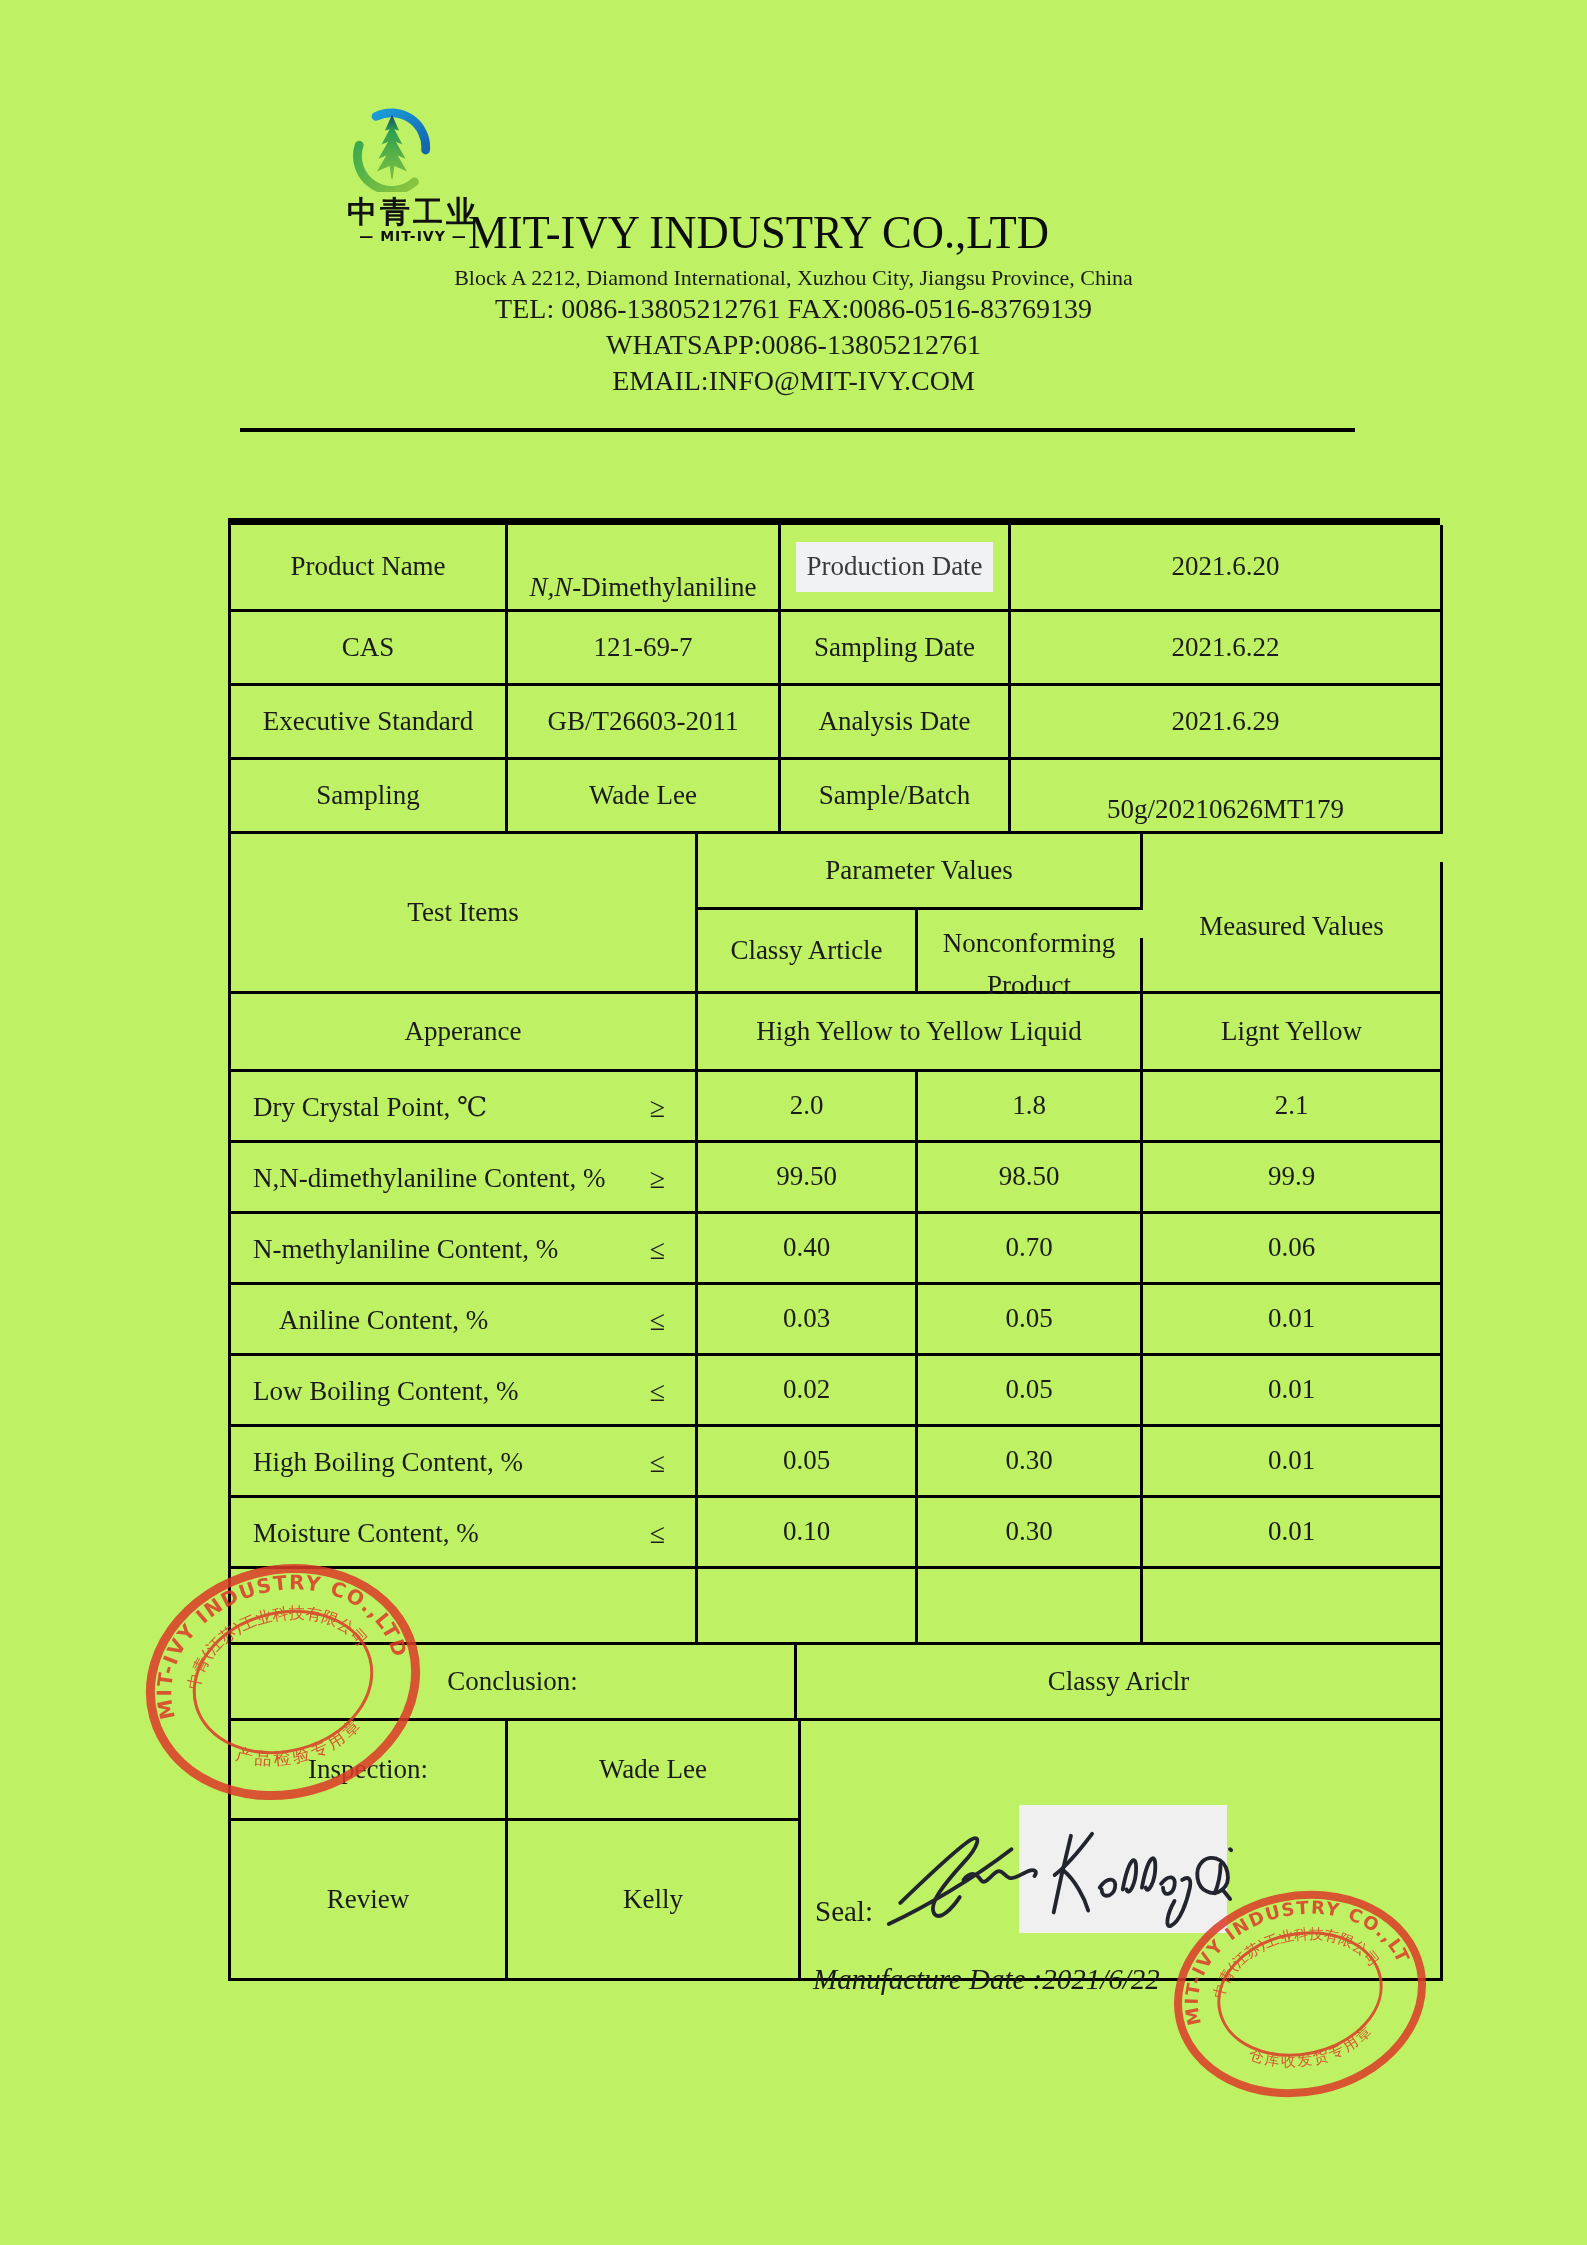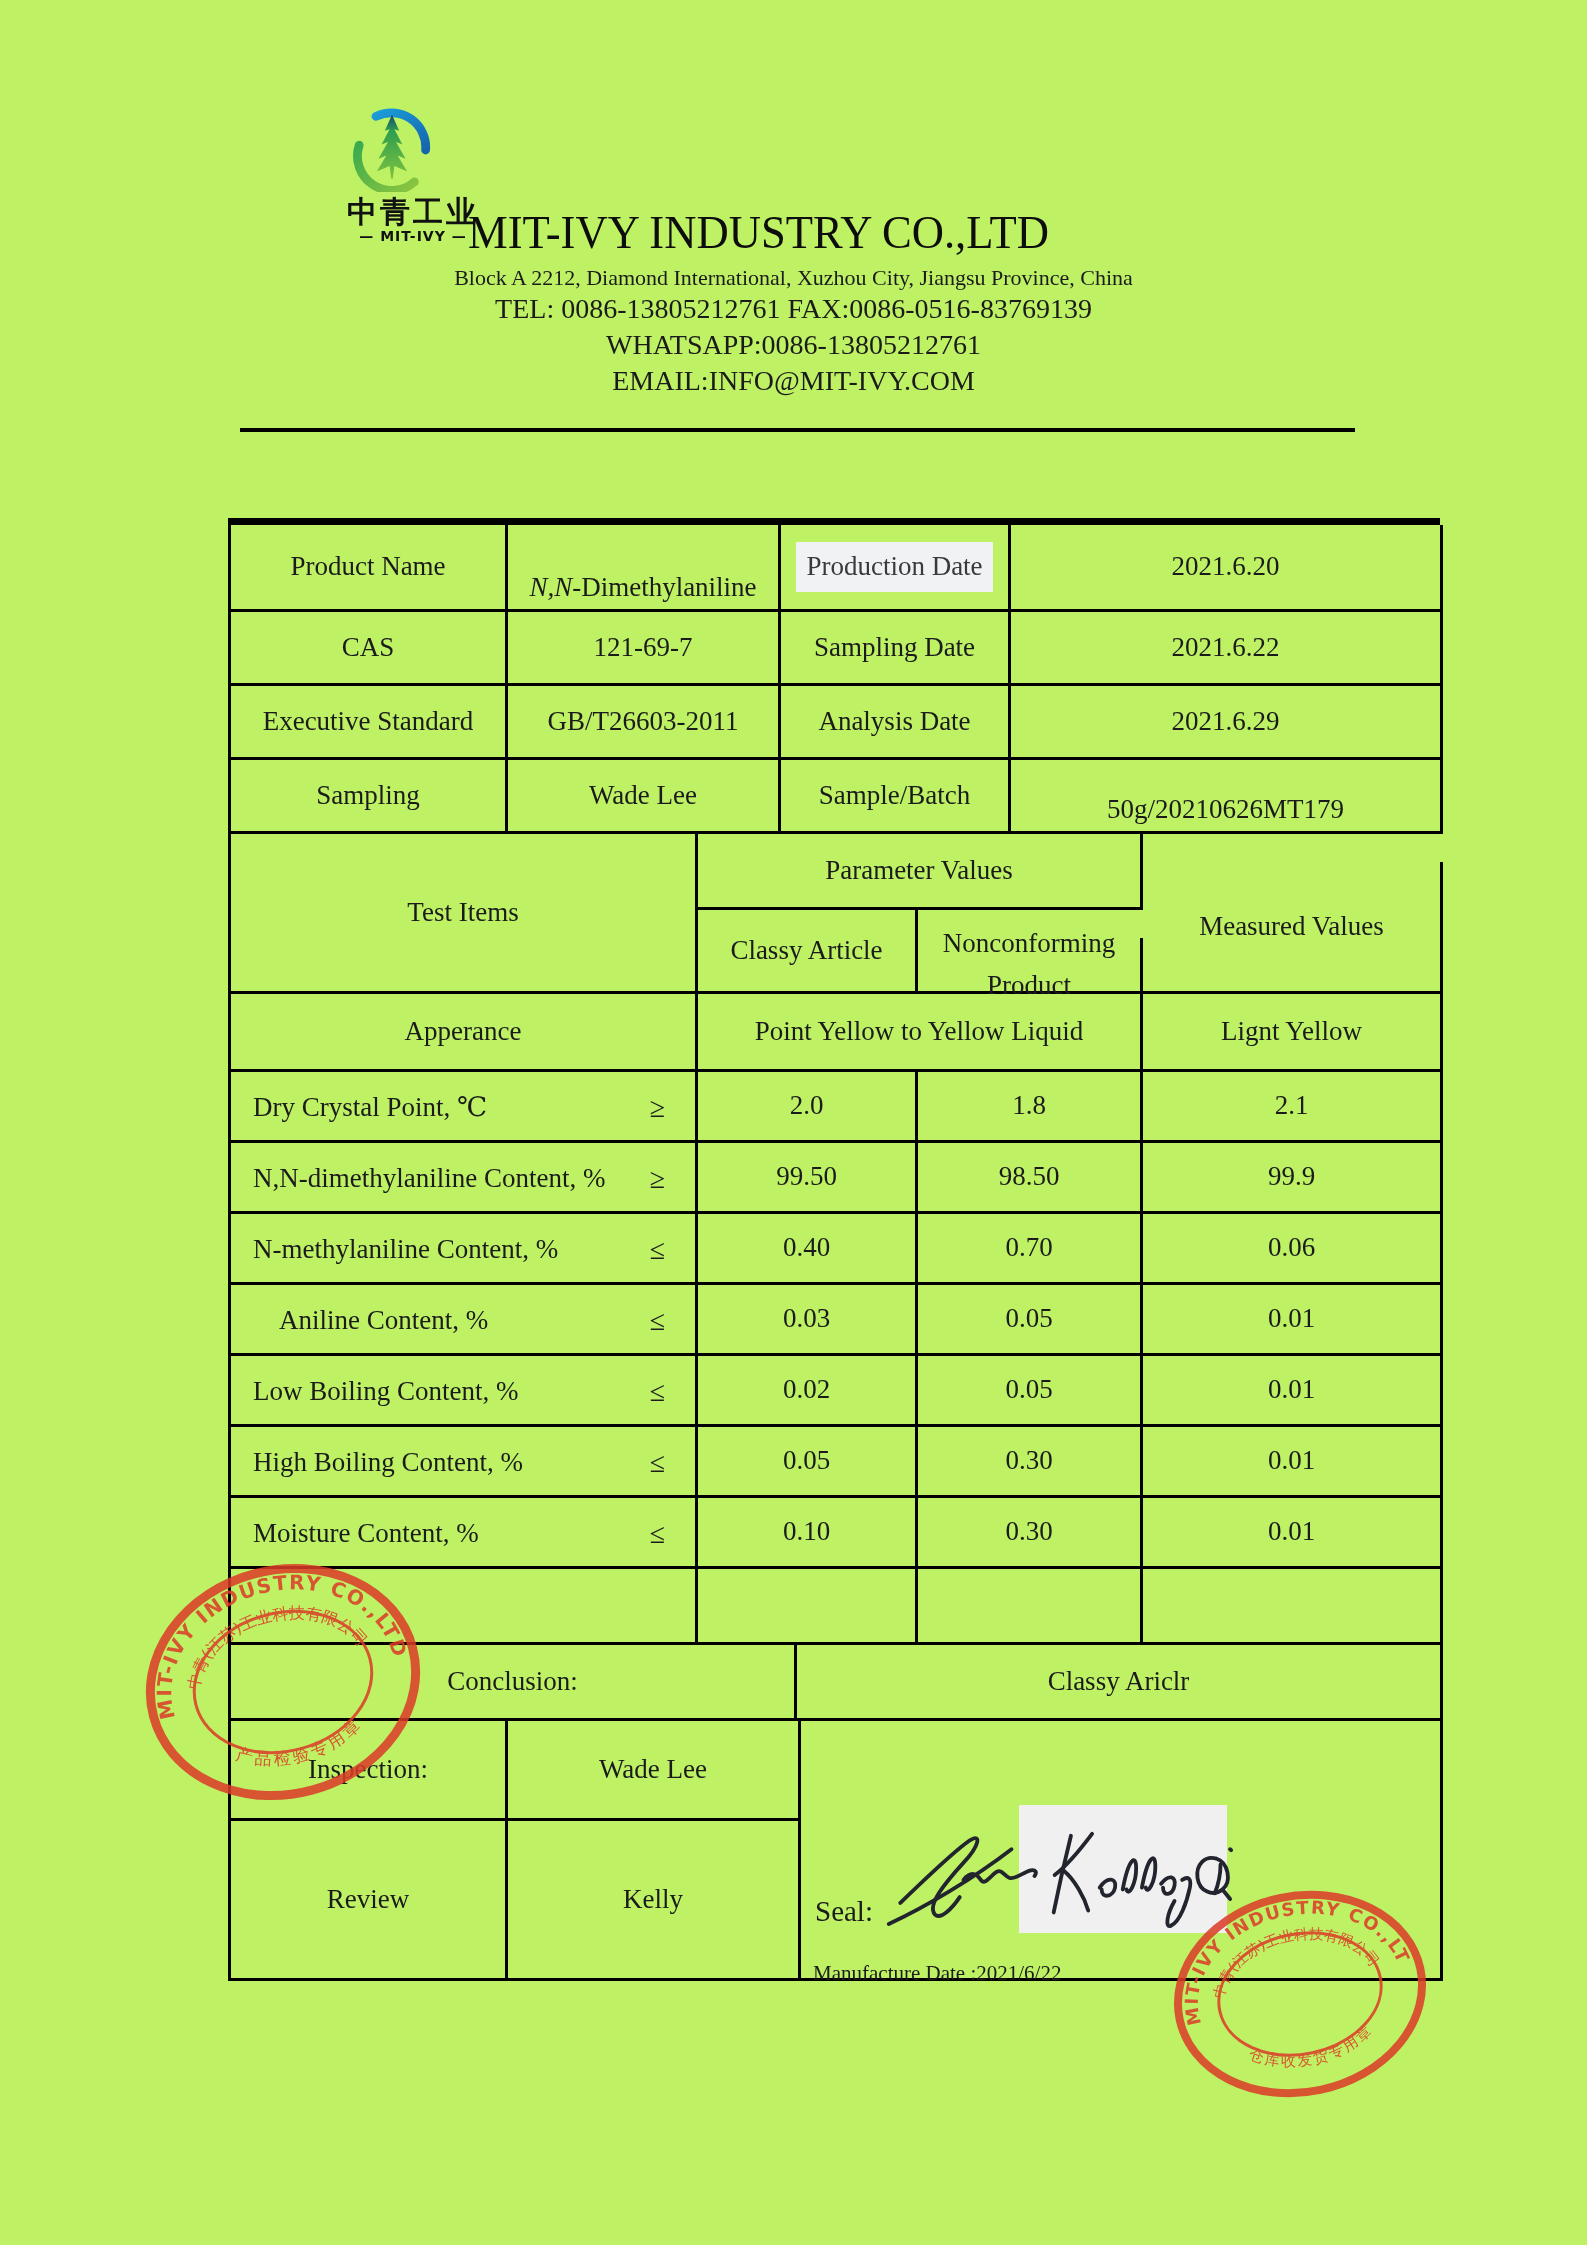--- a/index.html
+++ b/index.html
@@ -48,21 +48,21 @@
   .rowlabel{justify-content:space-between;text-align:left;padding:4px 30px 0 22px;gap:44px;}
   .rowlabel.indent{padding-left:48px;}
   .op{font-size:28px;}
   .secB-rows{grid-auto-rows:71px;}
   .approw{grid-template-rows:78px;}
   .emptyrow{grid-template-rows:76px;}
   .secC{grid-template-columns:566px 646px;grid-template-rows:76px;}
   .secD{grid-template-columns:277px 293px 642px;grid-template-rows:100px 160px;}
   .sealcell{grid-column:3;grid-row:1/3;position:relative;display:block;}
   .seal-label{position:absolute;left:14px;top:168px;font-size:29px;}
-  .mfg-date{position:absolute;left:12px;top:236px;font-size:21px;white-space:nowrap;}
+  .mfg-date{position:absolute;left:12px;top:236px;font-size:29px;white-space:nowrap;font-style:italic;}
   .sig-bg{position:absolute;left:218px;top:84px;width:208px;height:128px;background:#f0f0f1;}
   .sig-svg{position:absolute;left:82px;top:96px;}
   
   .stamp{position:absolute;opacity:.85;}
   .stamp text{font-family:"DejaVu Sans","Liberation Sans",sans-serif;fill:#dc3a28;}
 </style>
 </head>
 <body>
 
 <div class="page">
@@ -129,21 +129,21 @@
     <div class="sec secB secB-h">
       <div class="cell span2r">Test Items</div>
       <div class="cell span2c">Parameter Values</div>
       <div class="cell span2r col4 pad-h">Measured Values</div>
       <div class="cell">Classy Article</div>
       <div class="cell pad-h">Nonconforming Product</div>
     </div>
 
     <div class="sec secB approw">
       <div class="cell">Apperance</div>
-      <div class="cell span2c">Point Yellow to Yellow Liquid</div>
+      <div class="cell span2c">High Yellow to Yellow Liquid</div>
       <div class="cell">Lignt Yellow</div>
     </div>
 
     <div class="sec secB secB-rows">
       <div class="cell rowlabel">
           <span>Dry Crystal Point, ℃</span>
           <span class="op">≥</span>
         </div>
       <div class="cell">2.0</div>
       <div class="cell">1.8</div>

